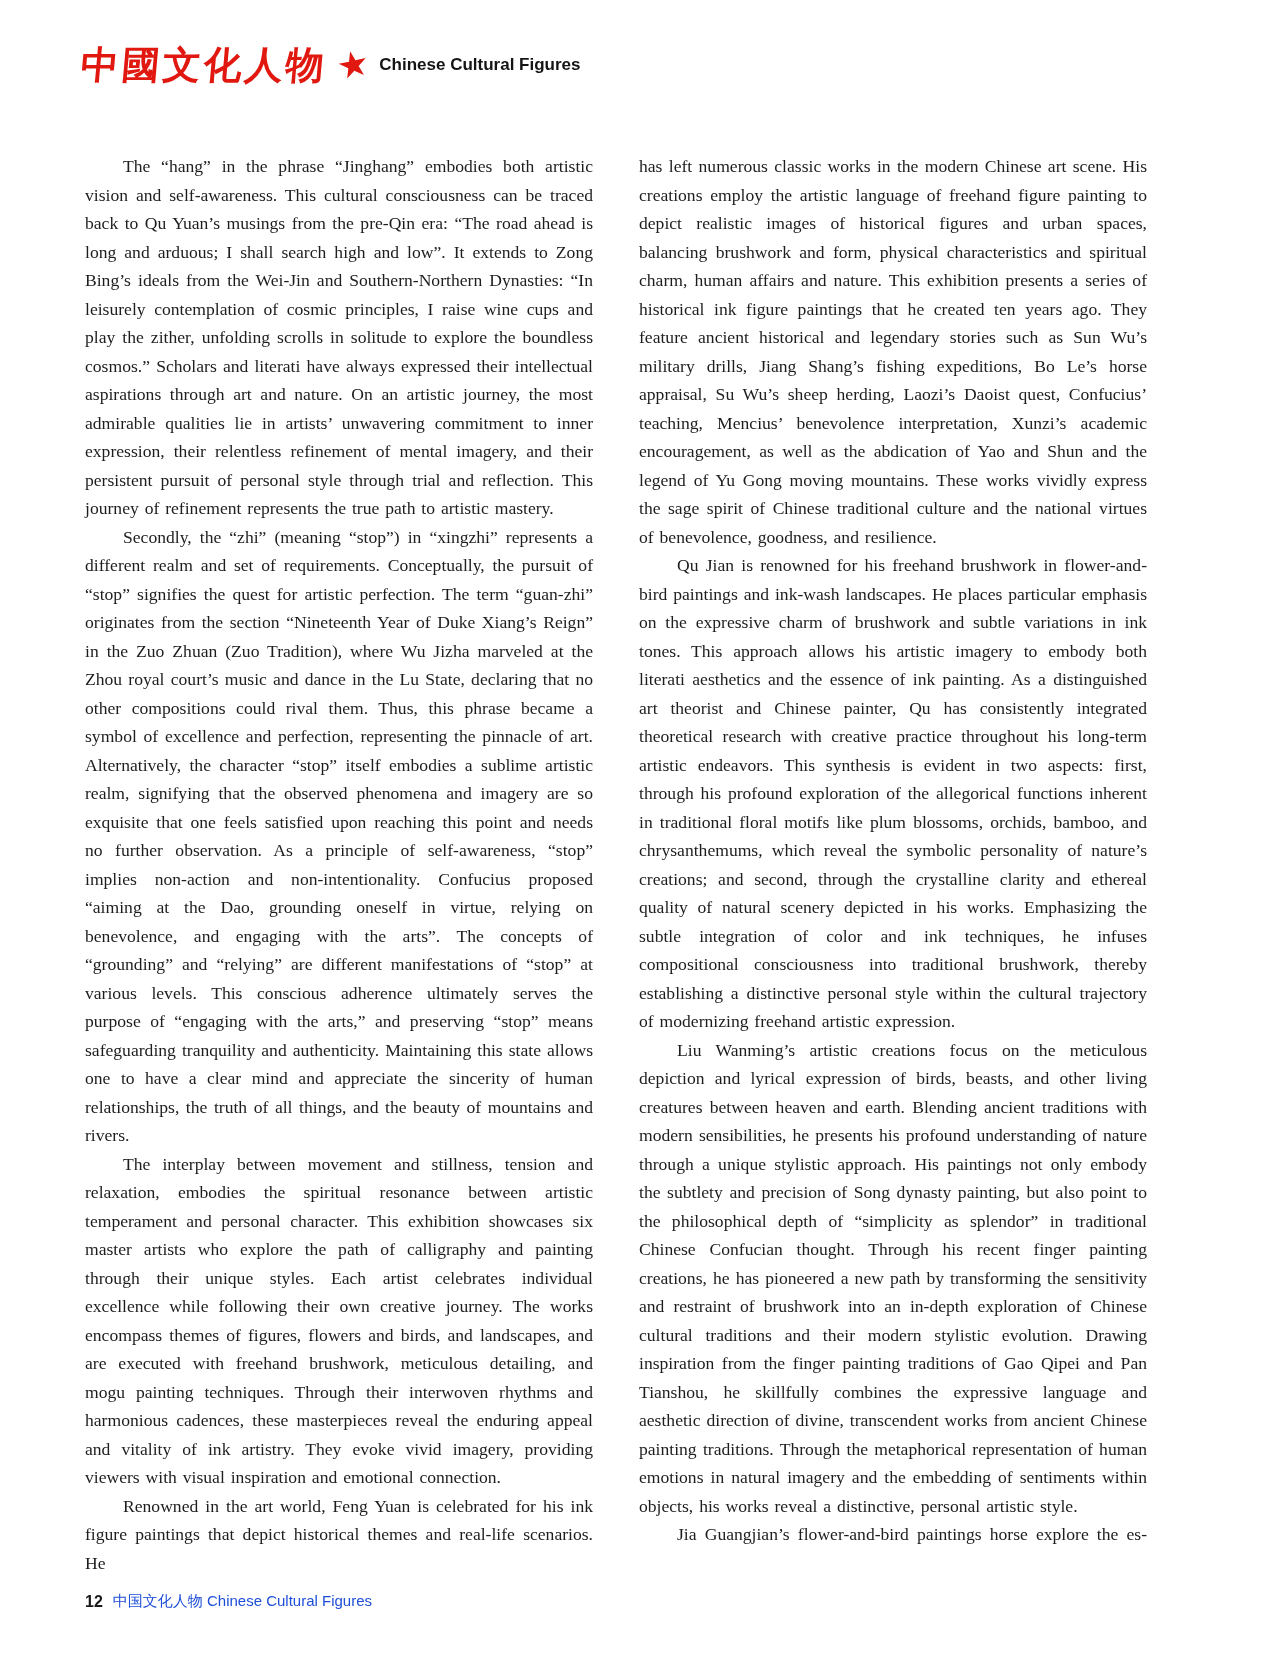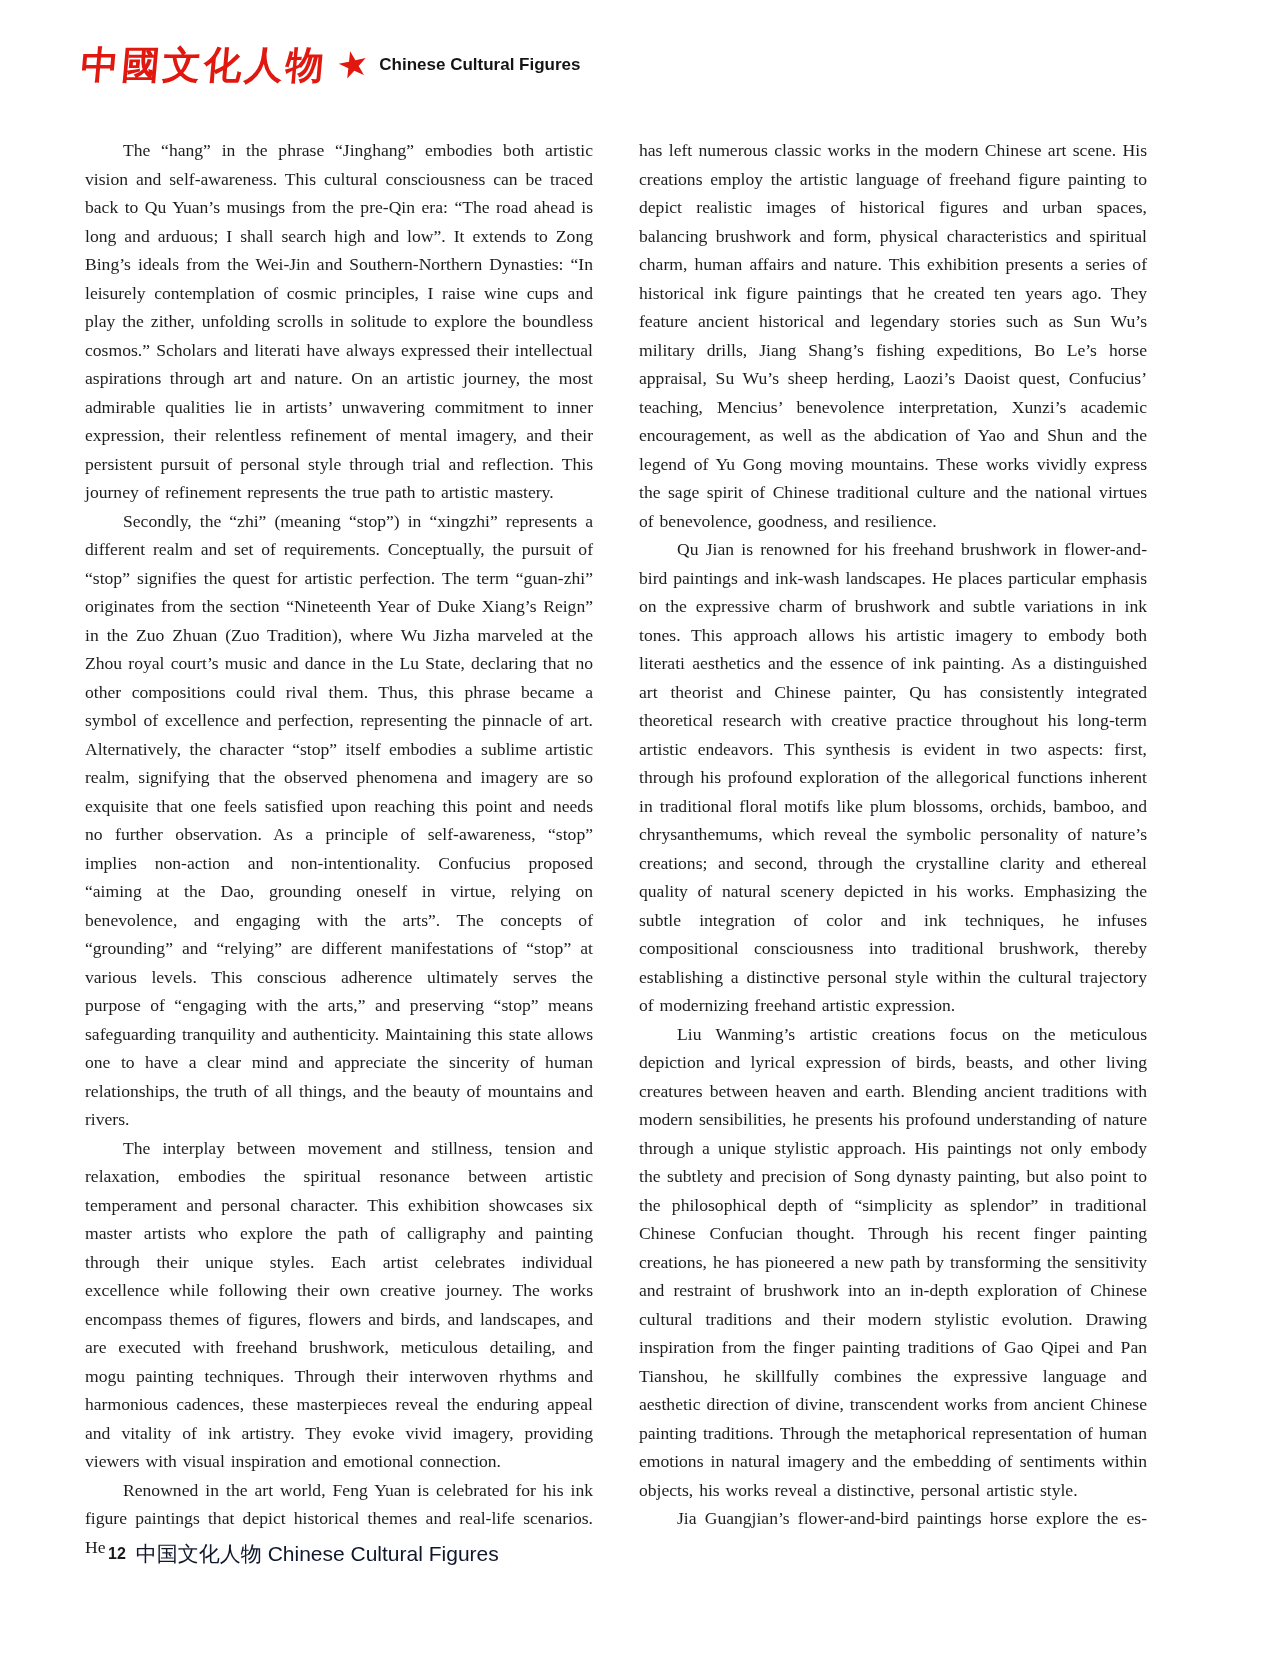--- a/index.html
+++ b/index.html
@@ -45,21 +45,21 @@
     font-weight: bold;
     font-size: 17px;
     letter-spacing: 0px;
     margin-left: 10px;
   }
 
   
   .body-columns {
     position: absolute;
     left: 85px;
-    top: 136px;
+    top: 152px;
     width: 1062px;
     display: flex;
     gap: 46px;
   }
   .col { width: 512px; }
   .col p.para {
     margin: 0;
     padding: 0;
     font-size: 17.6px;
     line-height: 28.5px;
@@ -67,36 +67,35 @@
     text-align: justify;
     word-spacing: 1.5px;
   }
   .col p.para.indent { text-indent: 38px; }
   .col p.para.jlast { text-align-last: justify; }
 
   
   .page-footer {
     position: absolute;
     left: 85px;
-    top: 1540px;
+    top: 1592px;
     display: flex;
-    align-items: center;
+    align-items: flex-end;
     font-family: "Liberation Sans", sans-serif;
     white-space: nowrap;
-    margin-left: 23px;
   }
   .page-num {
     font-weight: bold;
     font-size: 16px;
     color: #1a1a1a;
   }
   .footer-text {
     margin-left: 10px;
-    font-size: 21px;
-    color: #0f172a;
+    font-size: 15px;
+    color: #1d4ed8;
   }
 </style>
 </head>
 <body>
 
 <div class="page">
 
   <header class="masthead">
     <span class="logo-cn">中國文化人物</span>
     <span class="logo-star">★</span>

